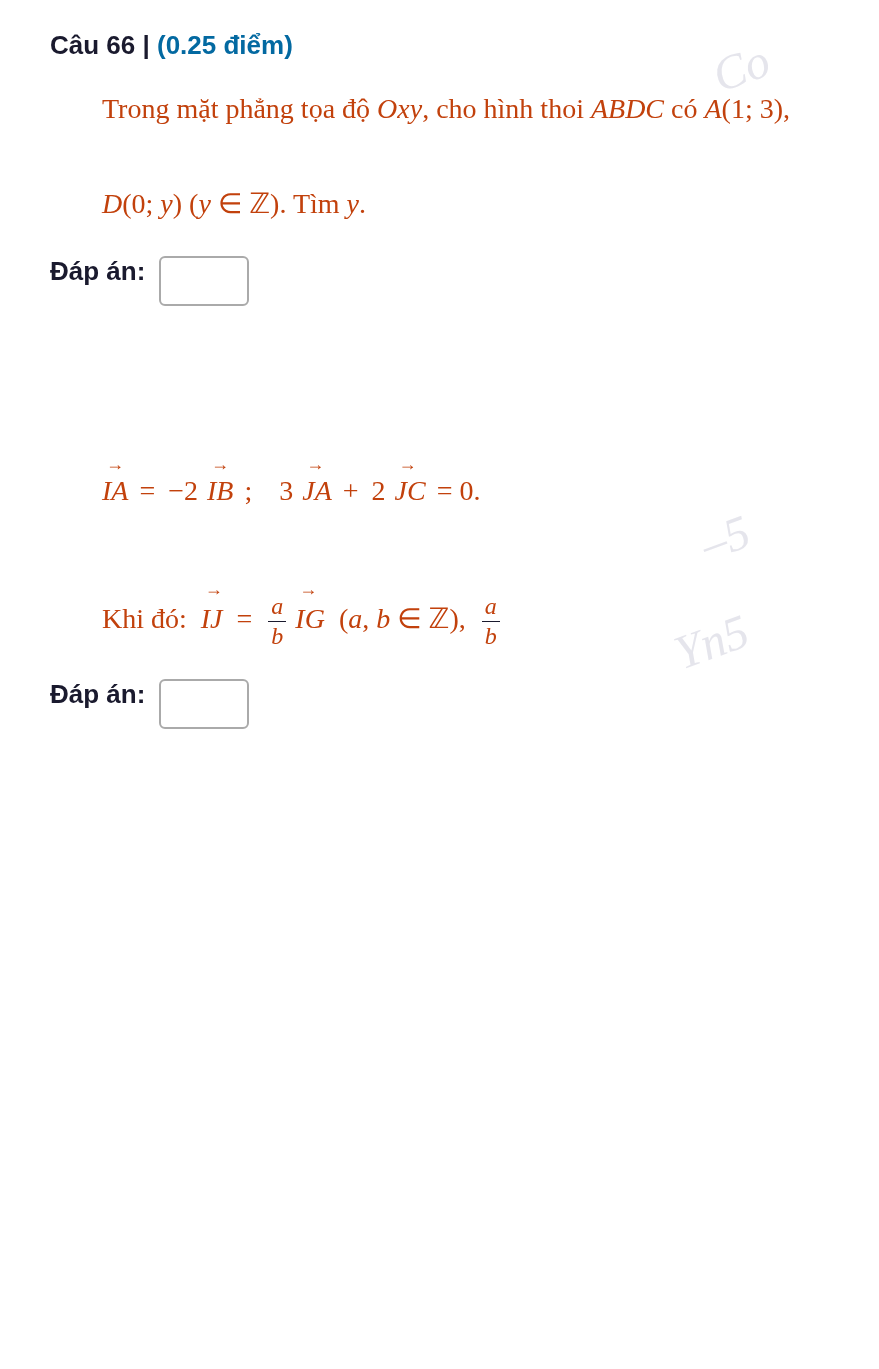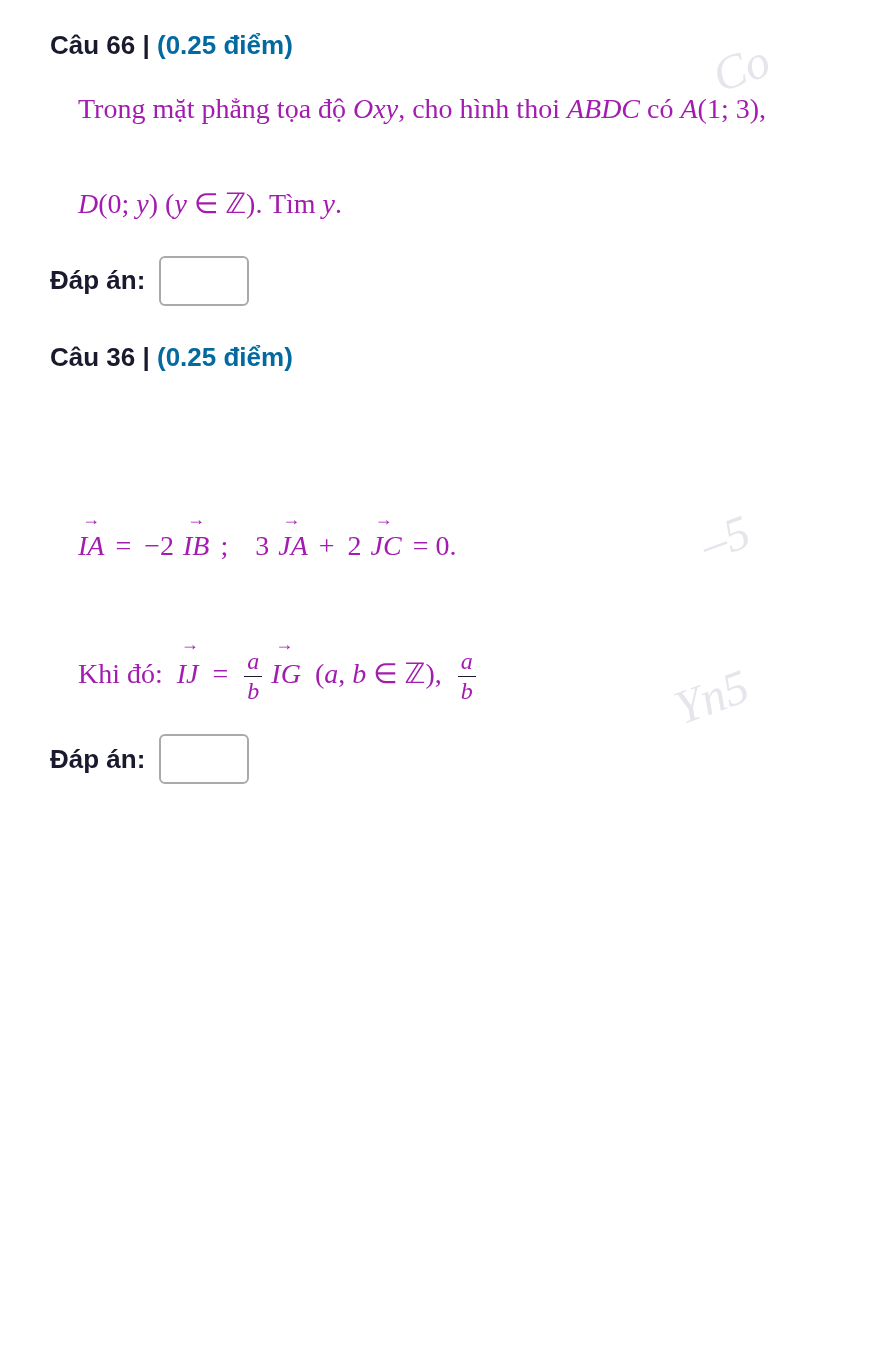--- a/index.html
+++ b/index.html
@@ -19,29 +19,28 @@
       font-size: 26px;
       color: #1a1a2e;
       margin-bottom: 24px;
     }
     .question-header .points {
       color: #0369a1;
     }
 
     .question-body {
       font-size: 28px;
-      color: #a21caf;
+      color: #c2410c;
       line-height: 1.7;
-      margin-left: 28px;
+      margin-left: 52px;
       margin-bottom: 28px;
     }
 
     .answer-row {
       display: flex;
-      align-items: center;
       gap: 14px;
       margin-left: 0px;
       margin-bottom: 36px;
     }
     .answer-label {
       font-family: Arial, sans-serif;
       font-weight: bold;
       font-size: 26px;
       color: #1a1a2e;
     }
@@ -109,23 +108,20 @@
 
     <div class="answer-row">
       <span class="answer-label">Đáp án:</span>
       <div class="answer-box"></div>
     </div>
   </div>
 
   <div class="watermark" style="top: 480px; right: 80px; transform: rotate(-20deg);">–5</div>
 
   <div>
-    <div class="question-header">
-      <span>Câu 36 | </span><span class="points">(0.25 điểm)</span>
-    </div>
 
     <div class="question-body">
       <br>
       <br>
 
       
       <span style="display:inline-block; margin-top:8px; font-size:28px; position:relative; padding-top: 22px;">
         
         <span style="position:relative; display:inline-block;">
           <span style="position:absolute; top:-18px; left:4px; font-size:18px; font-style:normal;">→</span>

